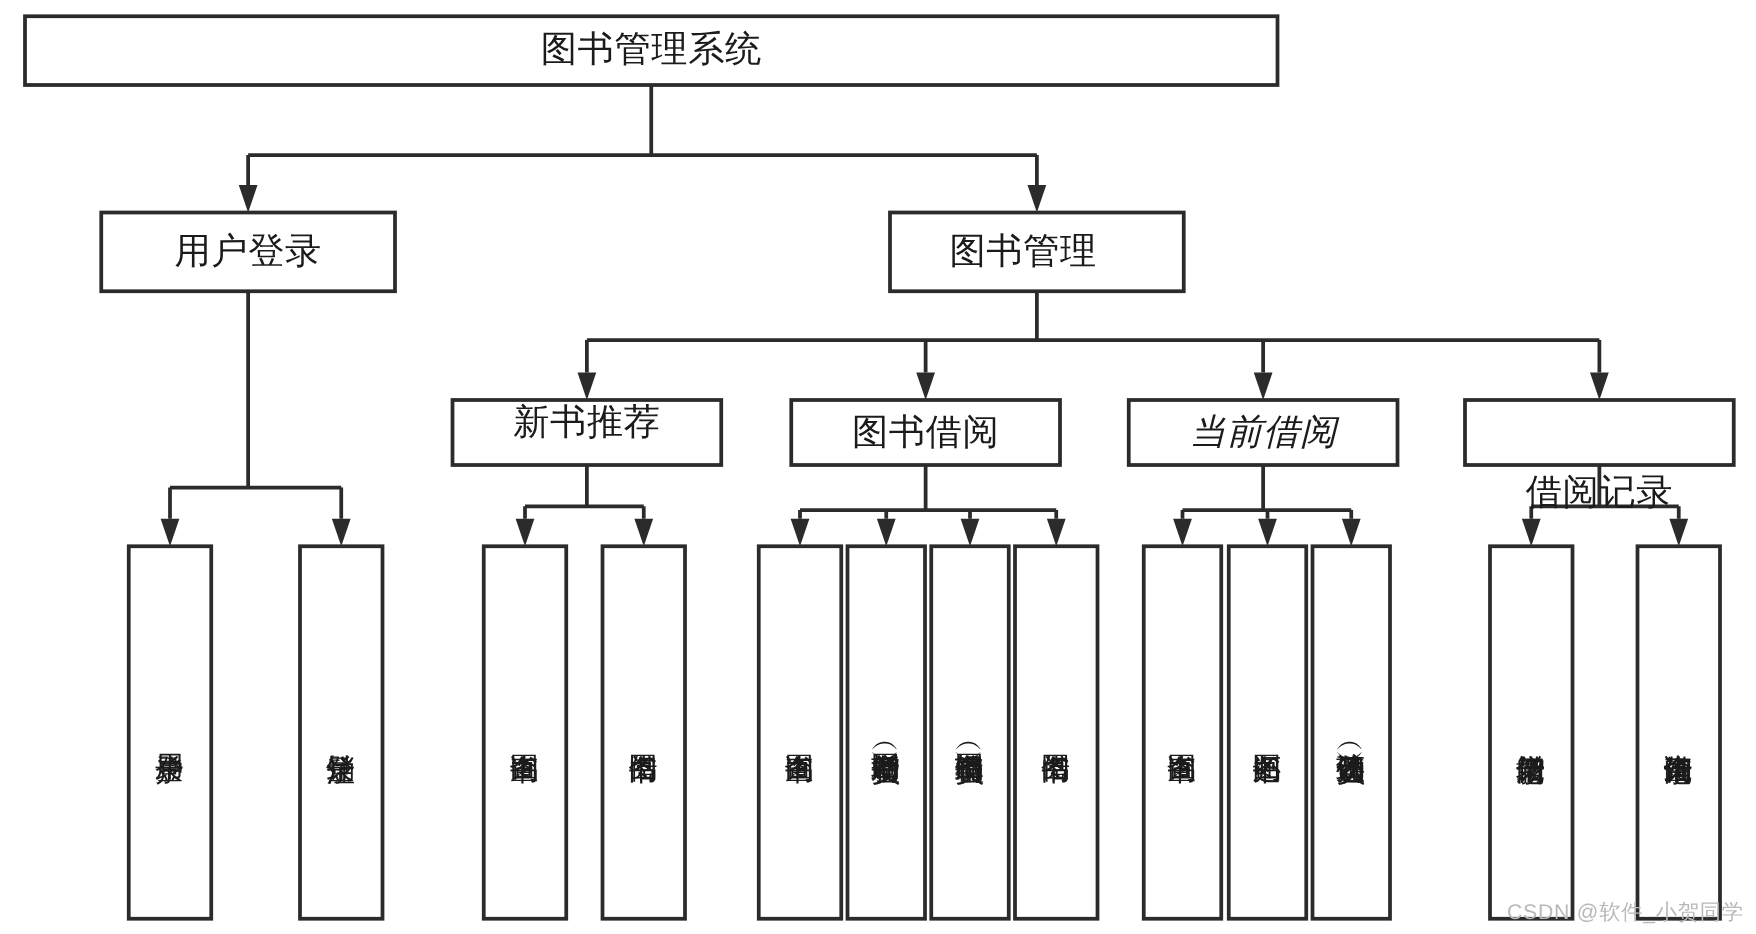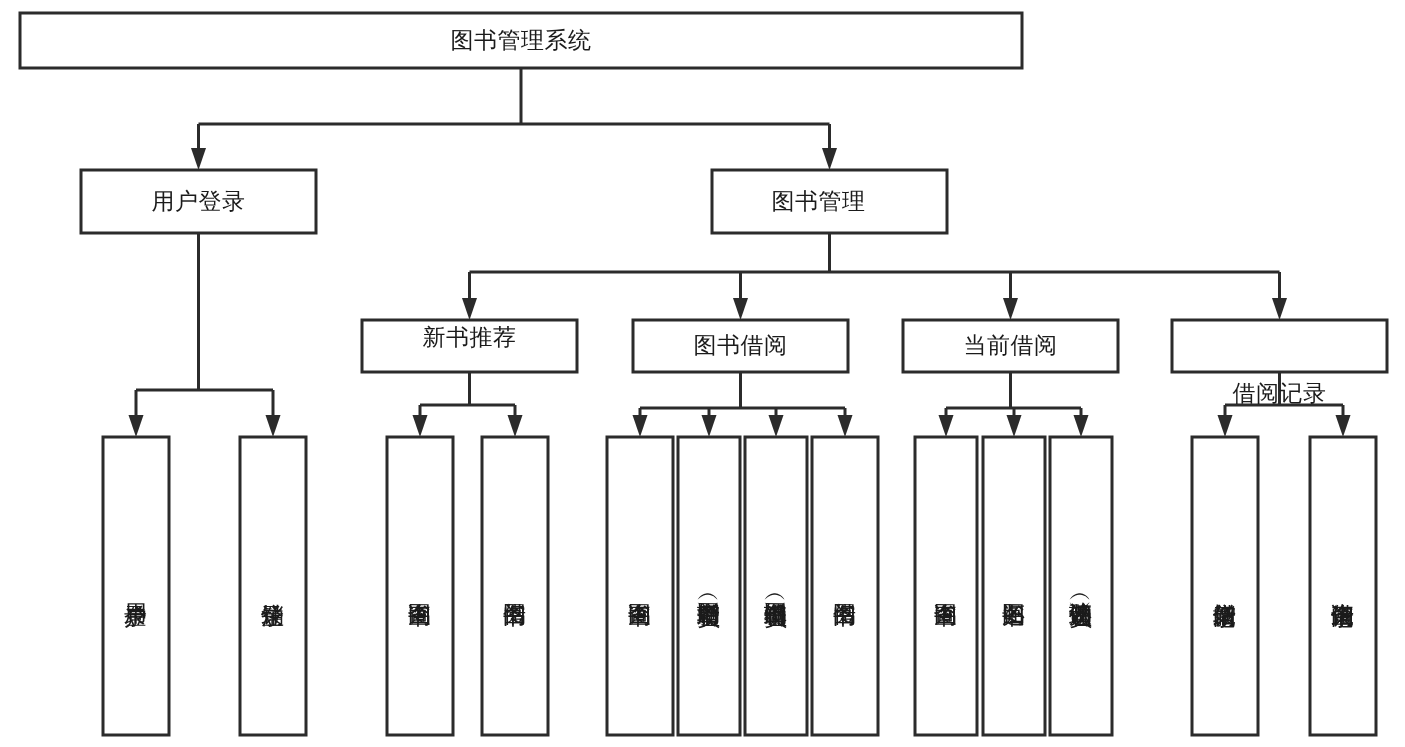--- a/index.html
+++ b/index.html
@@ -40,21 +40,21 @@
   .arrow-head {
     fill: #2b2b2b;
     stroke: none;
   }
   .node-label-h {
     position: absolute;
     display: flex;
     align-items: center;
     justify-content: center;
     color: #1b1b1b;
-    font-size: 23px;
+    font-size: 29px;
     line-height: 1.2;
     letter-spacing: 0.5px;
     white-space: nowrap;
     user-select: none;
   }
   .node-label-v {
     position: absolute;
     display: flex;
     align-items: center;
     justify-content: center;
@@ -160,30 +160,31 @@
         <rect x="1310" y="437" width="66" height="298" class="node-rect"></rect>
       </g>
   </svg>
 
   <div id="labels-layer">
       <div class="node-label-h" style="left: 20px; top: 13px; width: 1002px; height: 55px;">图书管理系统</div>
       <div class="node-label-h" style="left: 81px; top: 170px; width: 235px; height: 63px;">用户登录</div>
       <div class="node-label-h" style="left: 712px; top: 170px; width: 213px; height: 63px; font-family: Liberation Serif, serif;">图书管理</div>
       <div class="node-label-h" style="left: 362px; top: 320px; width: 215px; height: 36px;">新书推荐</div>
       <div class="node-label-h" style="left: 633px; top: 320px; width: 215px; height: 52px; border-radius: 13px;">图书借阅</div>
-      <div class="node-label-h" style="left: 903px; top: 320px; width: 215px; height: 52px;">当前借阅</div>
+      <div class="node-label-h" style="left: 903px; top: 320px; width: 215px; height: 52px; font-style: italic;">当前借阅</div>
       <div class="node-label-h" style="left: 1172px; top: 320px; width: 215px; height: 52px; margin-top: 48px;">借阅记录</div>
       <div class="node-label-v" style="left: 103px; top: 437px; width: 66px; height: 298px;">用户登录</div>
       <div class="node-label-v" style="left: 240px; top: 437px; width: 66px; height: 298px;">注销登录</div>
       <div class="node-label-v" style="left: 387px; top: 437px; width: 66px; height: 298px;">查询图书</div>
       <div class="node-label-v" style="left: 482px; top: 437px; width: 66px; height: 298px;">借阅图书</div>
       <div class="node-label-v" style="left: 607px; top: 437px; width: 66px; height: 298px;">查询图书</div>
       <div class="node-label-v" style="left: 678px; top: 437px; width: 62px; height: 298px;">新增图书（管理员）</div>
       <div class="node-label-v" style="left: 745px; top: 437px; width: 62px; height: 298px;">编辑图书（管理员）</div>
       <div class="node-label-v" style="left: 812px; top: 437px; width: 66px; height: 298px;">借阅图书</div>
       <div class="node-label-v" style="left: 915px; top: 437px; width: 62px; height: 298px;">查询图书</div>
       <div class="node-label-v" style="left: 983px; top: 437px; width: 62px; height: 298px;">归还图书</div>
       <div class="node-label-v" style="left: 1050px; top: 437px; width: 62px; height: 298px;">确认归还（管理员）</div>
       <div class="node-label-v" style="left: 1192px; top: 437px; width: 66px; height: 298px;">新增借阅记录</div>
       <div class="node-label-v" style="left: 1310px; top: 437px; width: 66px; height: 298px;">查询借阅记录</div>
     </div>
 
+  <div class="watermark">CSDN @软件_小贺同学</div>
 </div>
 
 </body></html>

